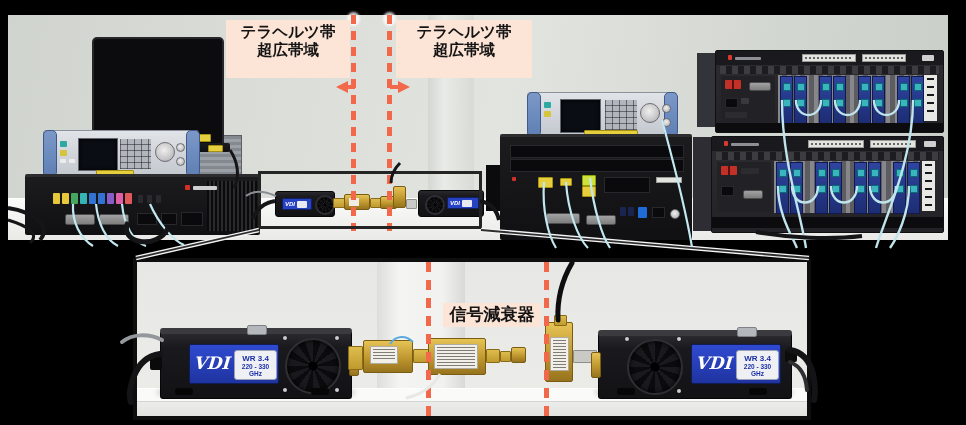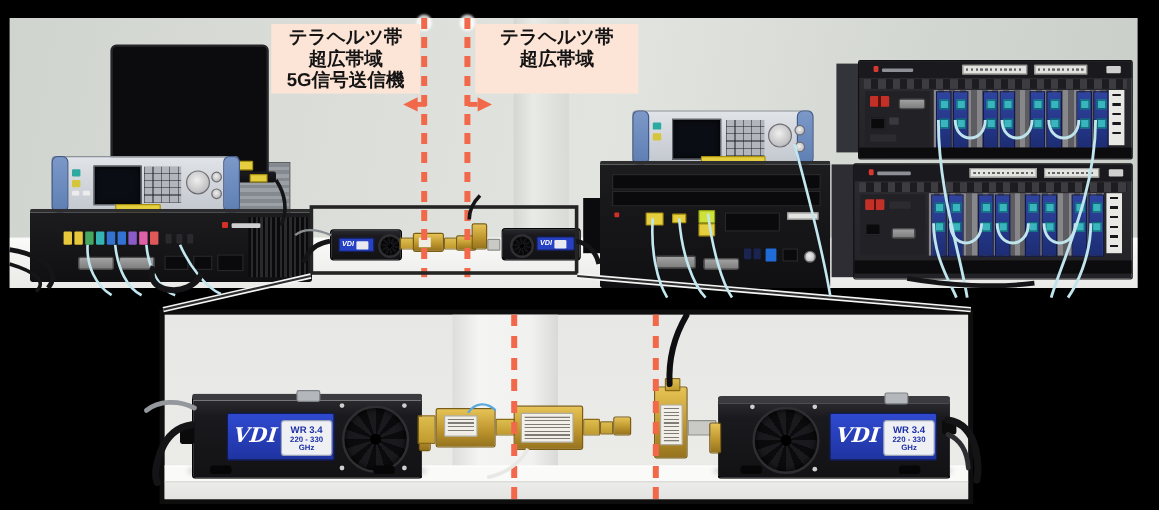--- a/index.html
+++ b/index.html
@@ -224,21 +224,20 @@
   </div>
 
   <div class="a glow" style="left:347px;top:12px;width:13px;height:14px;z-index:29"></div>
   <div class="a glow" style="left:383px;top:12px;width:13px;height:14px;z-index:29"></div>
   <div class="a dashv" style="left:351px;top:15px;width:5px;height:216px;z-index:30"></div>
   <div class="a dashv" style="left:387px;top:15px;width:5px;height:216px;z-index:30"></div>
 
   <div class="a plabel" style="left:226px;top:20px;width:124px;height:58px;font-size:15.5px;line-height:18px;padding-top:3px;box-sizing:border-box;z-index:31">
     <div>テラヘルツ帯</div>
     <div>超広帯域</div>
-    <div>5G信号送信機</div>
   </div>
   <div class="a plabel" style="left:396px;top:20px;width:136px;height:58px;font-size:15.5px;line-height:18px;padding-top:3px;box-sizing:border-box;z-index:31">
     <div>テラヘルツ帯</div>
     <div>超広帯域</div>
   </div>
 
   <div class="a" style="left:336px;top:81px;width:0;height:0;border-top:6px solid transparent;border-bottom:6px solid transparent;border-right:12px solid #f2684a;z-index:31"></div>
   <div class="a" style="left:347px;top:85px;width:8px;height:4px;background:#f2684a;z-index:31"></div>
   <div class="a" style="left:398px;top:81px;width:0;height:0;border-top:6px solid transparent;border-bottom:6px solid transparent;border-left:12px solid #f2684a;z-index:31"></div>
   <div class="a" style="left:390px;top:85px;width:8px;height:4px;background:#f2684a;z-index:31"></div>
@@ -304,20 +303,21 @@
           <div style="font-size:6.5px">220 - 330 GHz</div>
         </div>
       </div>
       <div class="a" style="left:186px;top:14px;width:12px;height:12px;background:#0c0c0c;border-radius:2px"></div>
       <div class="a foot" style="left:18px;top:52px;width:18px;height:7px"></div>
       <div class="a foot" style="left:150px;top:52px;width:18px;height:7px"></div>
     </div>
 
     <div class="a dashv2" style="left:289px;top:0;width:5px;height:154px"></div>
     <div class="a dashv2" style="left:407px;top:0;width:5px;height:154px"></div>
+    <div class="a plabel" style="left:306px;top:41px;width:98px;height:24px;font-size:17px;line-height:24px">信号減衰器</div>
   </div>
 
   <svg class="a" width="966" height="425" viewBox="0 0 966 425" style="left:0;top:0;z-index:50;pointer-events:none" fill="none">
 
     <path d="M259,230 L136,258 M481,230 L809,258" stroke="#f5f5f5" stroke-width="4.5"></path>
     <path d="M259,230 L136,258 M481,230 L809,258" stroke="#2e2e2e" stroke-width="1.8"></path>
 
     <g stroke="#c2e7ef" stroke-width="2.2">
       <path d="M73,204 C72,222 80,238 93,246"></path>
       <path d="M96,204 C98,224 106,240 118,246"></path>

